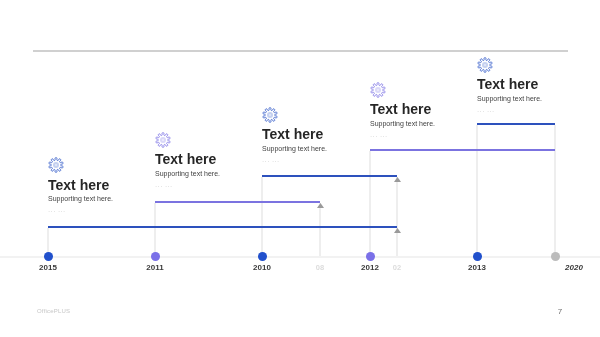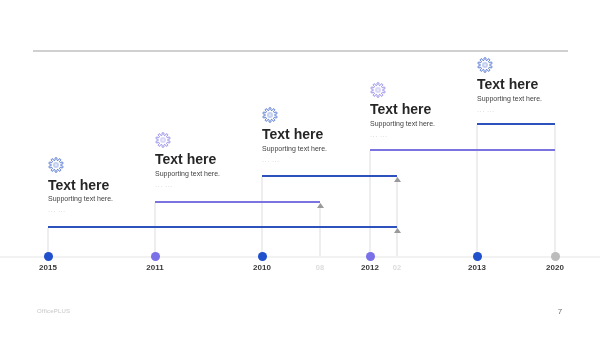--- a/index.html
+++ b/index.html
@@ -65,21 +65,21 @@
       <div class="tick" style="left: 155px; top: 262.5px;">2011</div>
       <div class="dot" style="left: 257.5px; top: 252px; width: 9px; height: 9px; background: rgb(33, 80, 204);"></div>
       <div class="tick" style="left: 262px; top: 262.5px;">2010</div>
       <div class="tick minor" style="left: 320px; top: 262.5px;">08</div>
       <div class="dot" style="left: 365.5px; top: 252px; width: 9px; height: 9px; background: rgb(122, 112, 232);"></div>
       <div class="tick" style="left: 370px; top: 262.5px;">2012</div>
       <div class="tick minor" style="left: 397px; top: 262.5px;">02</div>
       <div class="dot" style="left: 472.5px; top: 252px; width: 9px; height: 9px; background: rgb(33, 80, 204);"></div>
       <div class="tick" style="left: 477px; top: 262.5px;">2013</div>
       <div class="dot" style="left: 550.5px; top: 252px; width: 9px; height: 9px; background: rgb(188, 188, 188);"></div>
-      <div class="tick" style="left: 555px; top: 262.5px;">2020</div>
+      <div class="tick" style="left: 574px; top: 262.5px; font-style: italic;">2020</div>
     </div>
   <div id="milestone-layer">
       <div class="ms">
         <svg class="gear" style="left:48px;top:157px" width="16" height="16" viewBox="0 0 24 24">
           <circle cx="12" cy="12" r="4.5" fill="#4c6fcf" fill-opacity="0.32"></circle>
           <path fill="none" stroke="#4c6fcf" stroke-width="1.45" stroke-linejoin="round" d="M10.49 2.22 Q10.35 1.12 11.45 1.12 L12.55 1.12 Q13.65 1.12 13.51 2.22 L13.30 3.90 Q13.15 4.99 14.17 5.32 L14.17 5.32 Q15.18 5.65 15.71 4.69 L16.53 3.20 Q17.06 2.23 17.95 2.88 L18.84 3.53 Q19.73 4.17 18.97 4.97 L17.81 6.21 Q17.05 7.01 17.68 7.87 L17.68 7.87 Q18.31 8.74 19.30 8.27 L20.84 7.54 Q21.83 7.07 22.17 8.11 L22.51 9.16 Q22.85 10.21 21.77 10.41 L20.10 10.73 Q19.02 10.93 19.02 12.00 L19.02 12.00 Q19.02 13.07 20.10 13.27 L21.77 13.59 Q22.85 13.79 22.51 14.84 L22.17 15.89 Q21.83 16.93 20.84 16.46 L19.30 15.73 Q18.31 15.26 17.68 16.13 L17.68 16.13 Q17.05 16.99 17.81 17.79 L18.97 19.03 Q19.73 19.83 18.84 20.47 L17.95 21.12 Q17.06 21.77 16.53 20.80 L15.71 19.31 Q15.18 18.35 14.17 18.68 L14.17 18.68 Q13.15 19.01 13.30 20.10 L13.51 21.78 Q13.65 22.88 12.55 22.88 L11.45 22.88 Q10.35 22.88 10.49 21.78 L10.70 20.10 Q10.85 19.01 9.83 18.68 L9.83 18.68 Q8.82 18.35 8.29 19.31 L7.47 20.80 Q6.94 21.77 6.05 21.12 L5.16 20.47 Q4.27 19.83 5.03 19.03 L6.19 17.79 Q6.95 16.99 6.32 16.13 L6.32 16.13 Q5.69 15.26 4.70 15.73 L3.16 16.46 Q2.17 16.93 1.83 15.89 L1.49 14.84 Q1.15 13.79 2.23 13.59 L3.90 13.27 Q4.98 13.07 4.98 12.00 L4.98 12.00 Q4.98 10.93 3.90 10.73 L2.23 10.41 Q1.15 10.21 1.49 9.16 L1.83 8.11 Q2.17 7.07 3.16 7.54 L4.70 8.27 Q5.69 8.74 6.32 7.87 L6.32 7.87 Q6.95 7.01 6.19 6.21 L5.03 4.97 Q4.27 4.17 5.16 3.53 L6.05 2.88 Q6.94 2.23 7.47 3.20 L8.29 4.69 Q8.82 5.65 9.83 5.32 L9.83 5.32 Q10.85 4.99 10.70 3.90 Z"></path>
           <circle cx="12" cy="12" r="1.2" fill="#ffffff"></circle>
         </svg>
         <div class="ms-title" style="left: 48px; top: 179.5px;">Text here</div>
         <div class="ms-sub" style="left: 48px; top: 195px;">Supporting text here.</div>

